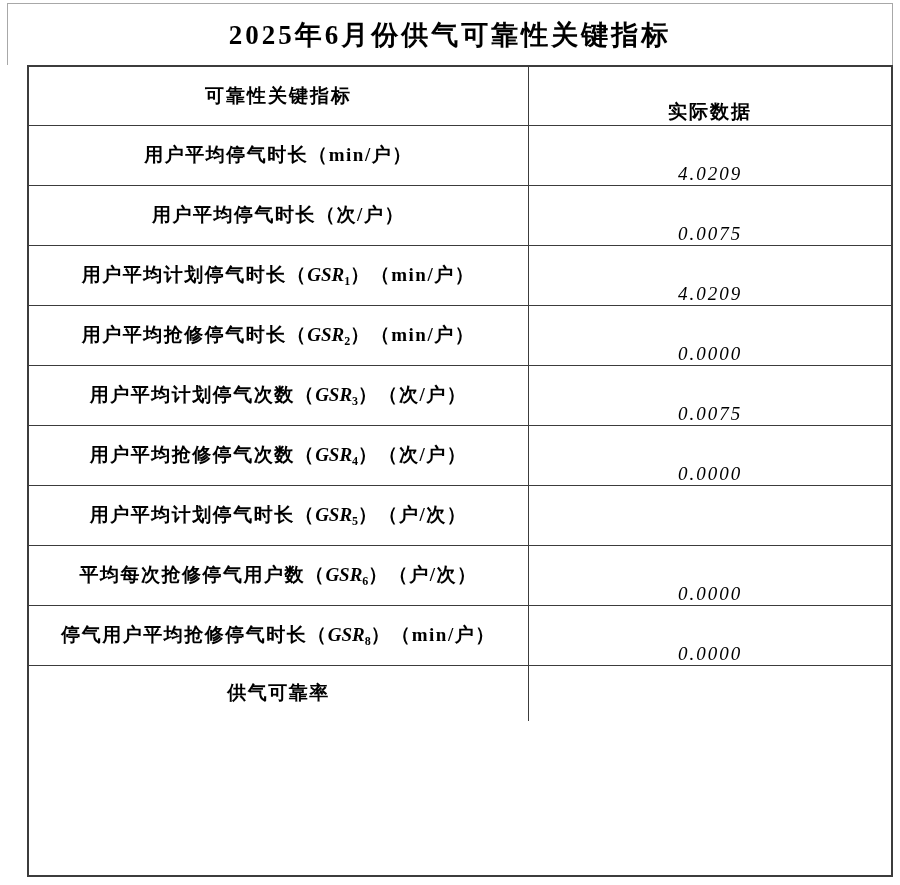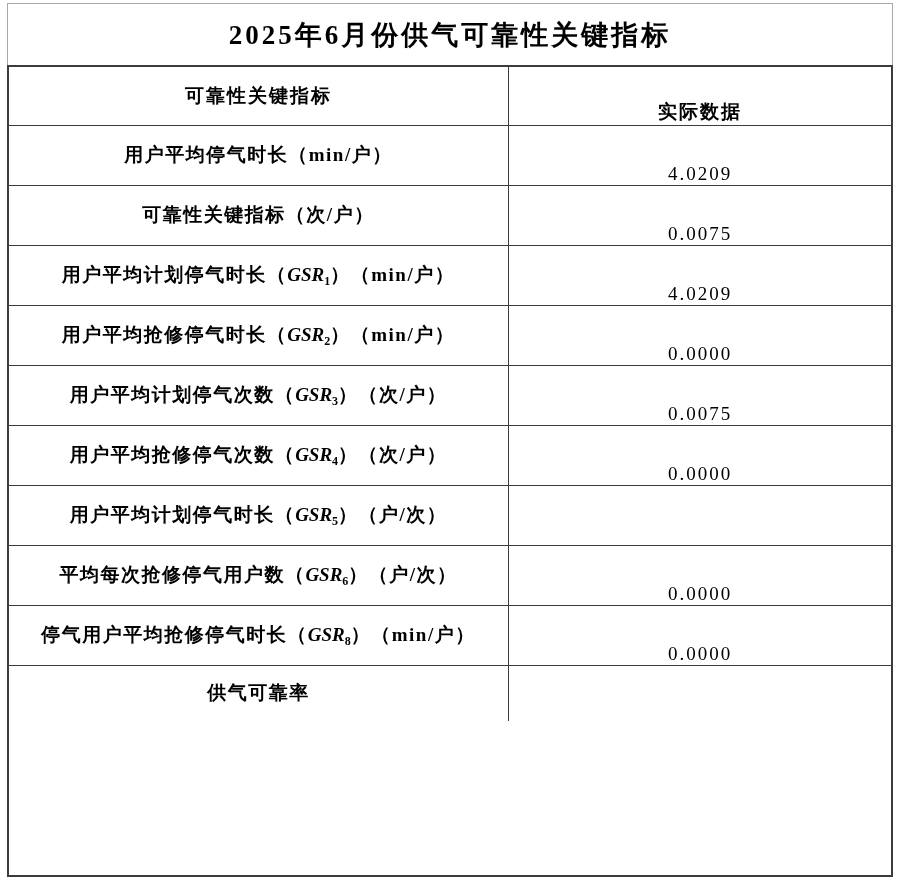--- a/index.html
+++ b/index.html
@@ -36,20 +36,21 @@
     font-weight: bold;
     letter-spacing: 3px;
     text-align: center;
   }
   
   .table-box {
     border: 2px solid var(--line-dark);
     height: 812px;
     display: flex;
     flex-direction: column;
+    margin-left: 20px;
   }
   .trow {
     display: flex;
     border-top: 1.5px solid var(--line-dark);
     flex: 0 0 auto;
   }
   .trow.first { border-top: none; }
   .trow.h58 { height: 58px; }
   .trow.h60 { height: 60px; }
   .trow.h56 { height: 56px; }
@@ -89,20 +90,21 @@
     font-size: 12px;
     font-style: normal;
     vertical-align: -4px;
     letter-spacing: 0;
   }
   .value {
     font-size: 19px;
     letter-spacing: 2px;
     font-weight: 500;
     white-space: nowrap;
+    font-style: italic;
   }
   
   .footer {
     border-top: 1.5px solid var(--line-dark);
     flex: 1 1 auto;
     padding: 4px 9px 0 9px;
     text-align: left;
   }
   .footer p {
     font-size: 19px;
@@ -136,21 +138,21 @@
       <div class="cell-l">
         <span class="label"><span>用户平均停气时长（min/户）</span><span class="gsr"></span><span class="gsr-sub"></span><span></span></span>
       </div>
       <div class="cell-r">
         <span class="value">4.0209</span>
       </div>
     </div>
 
     <div class="trow h60">
       <div class="cell-l">
-        <span class="label"><span>可靠性关键指标（次/户）</span><span class="gsr"></span><span class="gsr-sub"></span><span></span></span>
+        <span class="label"><span>用户平均停气时长（次/户）</span><span class="gsr"></span><span class="gsr-sub"></span><span></span></span>
       </div>
       <div class="cell-r">
         <span class="value">0.0075</span>
       </div>
     </div>
 
     <div class="trow h60">
       <div class="cell-l">
         <span class="label"><span>用户平均计划停气时长（</span><span class="gsr">GSR</span><span class="gsr-sub">1</span><span>）（min/户）</span></span>
       </div>

